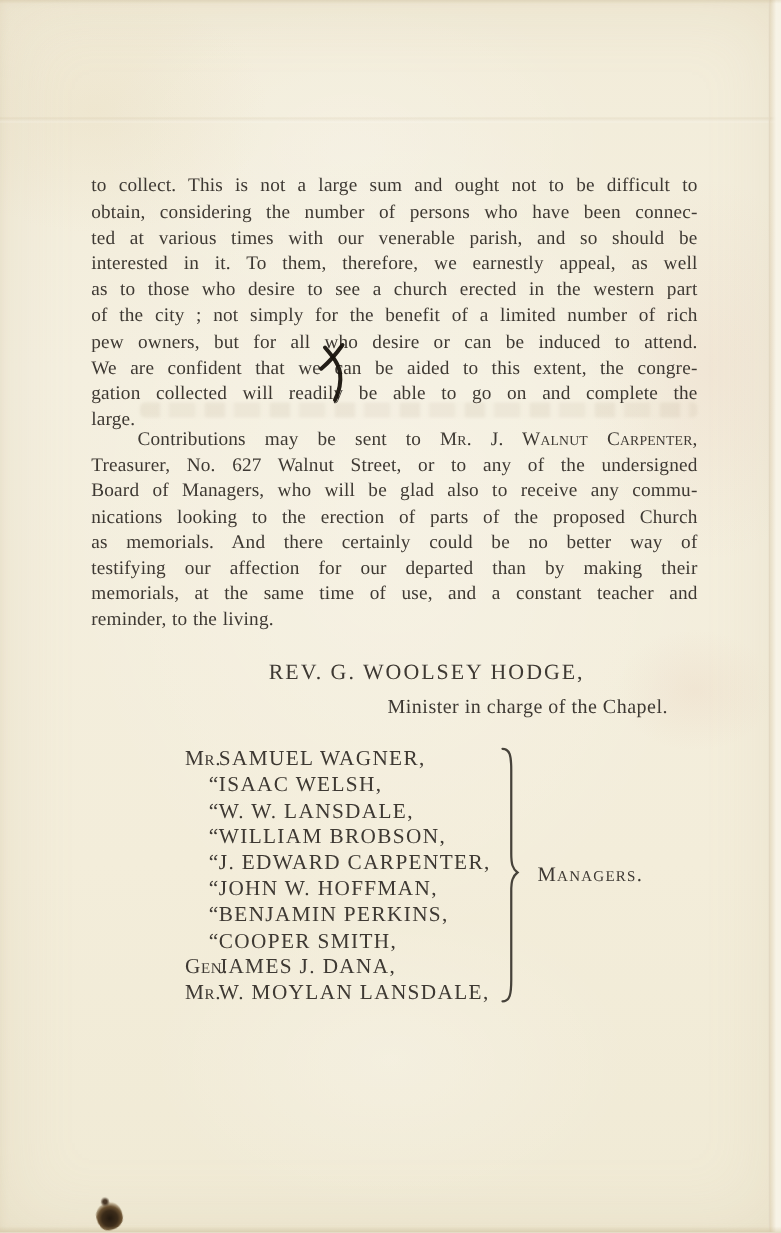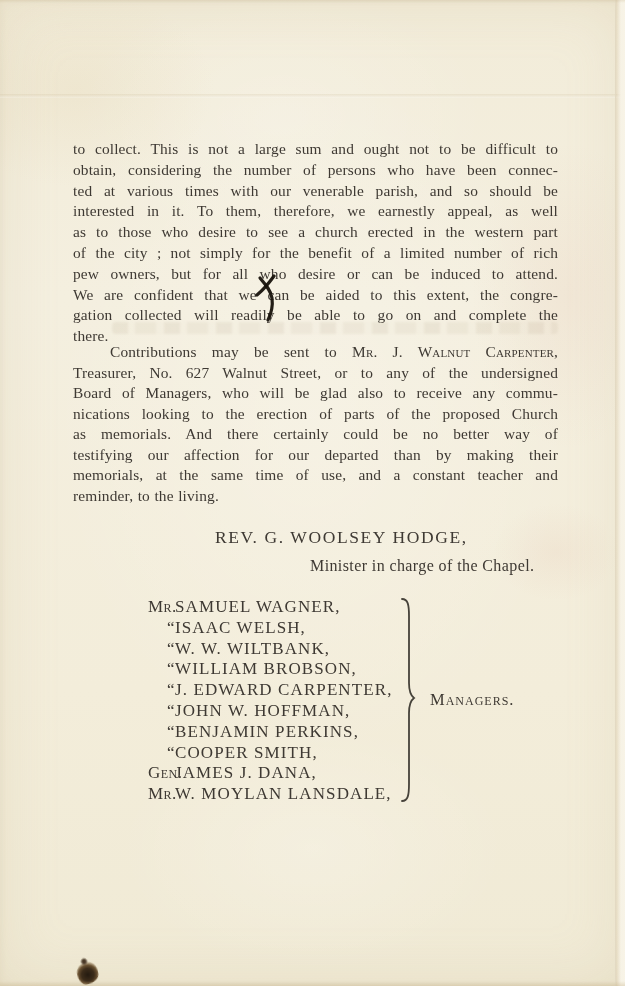--- a/index.html
+++ b/index.html
@@ -71,21 +71,21 @@
   <div id="para1" class="para">
       <div class="tline"><span>to collect.  This is not a large sum and ought not to be difficult to</span></div>
       <div class="tline"><span>obtain, considering the number of persons who have been connec-</span></div>
       <div class="tline"><span>ted at various times with our venerable parish, and so should be</span></div>
       <div class="tline"><span>interested in it.  To them, therefore, we earnestly appeal, as well</span></div>
       <div class="tline"><span>as to those who desire to see a church erected in the western part</span></div>
       <div class="tline"><span>of the city ;  not simply for the benefit of a limited number of rich</span></div>
       <div class="tline"><span>pew owners, but for all who desire or can be induced to attend.</span></div>
       <div class="tline"><span>We are confident that we can be aided to this extent, the congre-</span></div>
       <div class="tline"><span>gation collected will readily be able to go on and complete the</span></div>
-      <div class="tline lastline"><span>there.</span></div>
+      <div class="tline lastline"><span>large.</span></div>
     </div>
 
   <div class="ghost-band"></div>
 
   <svg class="xmark" width="34" height="50" viewBox="0 0 34 50">
     <path d="M 8 4 C 14 11, 19 17, 20 24 C 21 32, 19 40, 16 46" fill="none" stroke="#17120c" stroke-width="3.2" stroke-linecap="round" opacity="0.95"></path>
     <path d="M 22 2 C 17 9, 11 16, 5 21" fill="none" stroke="#17120c" stroke-width="3.2" stroke-linecap="round" opacity="0.95"></path>
   </svg>
 
   <div id="para2" class="para">
@@ -98,21 +98,21 @@
       <div class="tline"><span>memorials, at the same time of use, and a constant teacher and</span></div>
       <div class="tline lastline"><span>reminder, to the living.</span></div>
     </div>
 
   <div id="sig-name">REV. G. WOOLSEY HODGE,</div>
   <div id="sig-role">Minister in charge of the Chapel.</div>
 
   <div id="roster">
       <div class="mrow"><span class="mprefix sc">Mr.</span><span class="mname">SAMUEL WAGNER,</span></div>
       <div class="mrow"><span class="mprefix sc">“</span><span class="mname">ISAAC WELSH,</span></div>
-      <div class="mrow"><span class="mprefix sc">“</span><span class="mname">W. W. WILTBANK,</span></div>
+      <div class="mrow"><span class="mprefix sc">“</span><span class="mname">W. W. LANSDALE,</span></div>
       <div class="mrow"><span class="mprefix sc">“</span><span class="mname">WILLIAM BROBSON,</span></div>
       <div class="mrow"><span class="mprefix sc">“</span><span class="mname">J. EDWARD CARPENTER,</span></div>
       <div class="mrow"><span class="mprefix sc">“</span><span class="mname">JOHN W. HOFFMAN,</span></div>
       <div class="mrow"><span class="mprefix sc">“</span><span class="mname">BENJAMIN PERKINS,</span></div>
       <div class="mrow"><span class="mprefix sc">“</span><span class="mname">COOPER SMITH,</span></div>
       <div class="mrow"><span class="mprefix sc">Gen.</span><span class="mname">JAMES J. DANA,</span></div>
       <div class="mrow"><span class="mprefix sc">Mr.</span><span class="mname">W. MOYLAN LANSDALE,</span></div>
     </div>
 
   <svg id="brace" width="18" height="206" viewBox="0 0 18 206">

